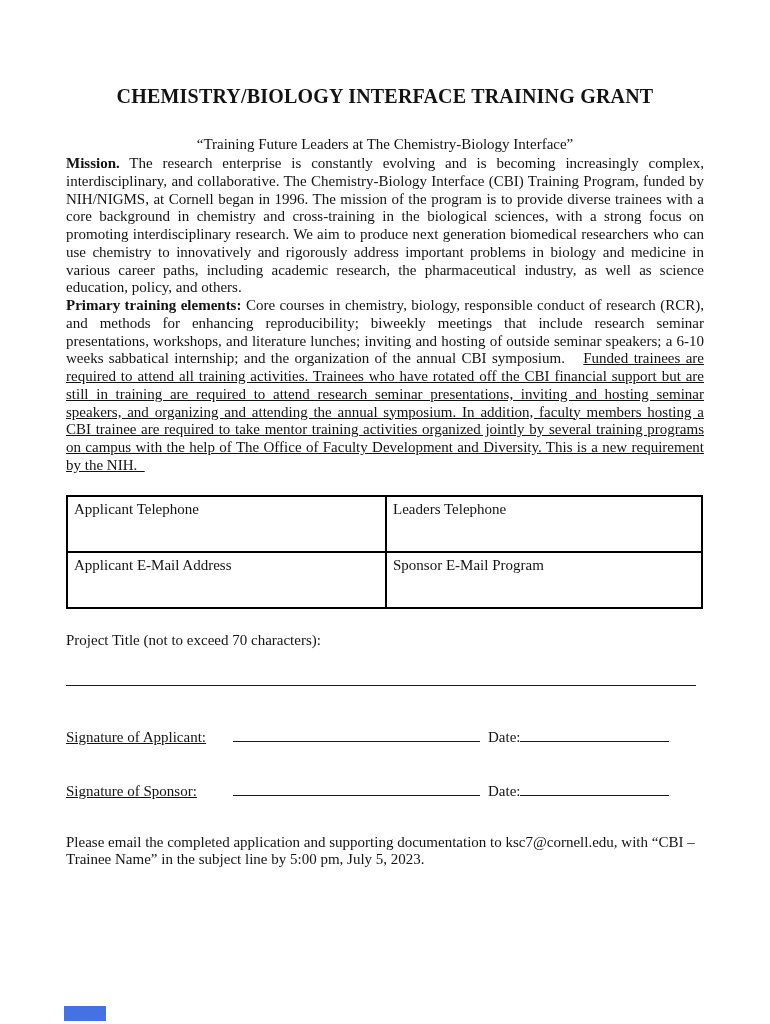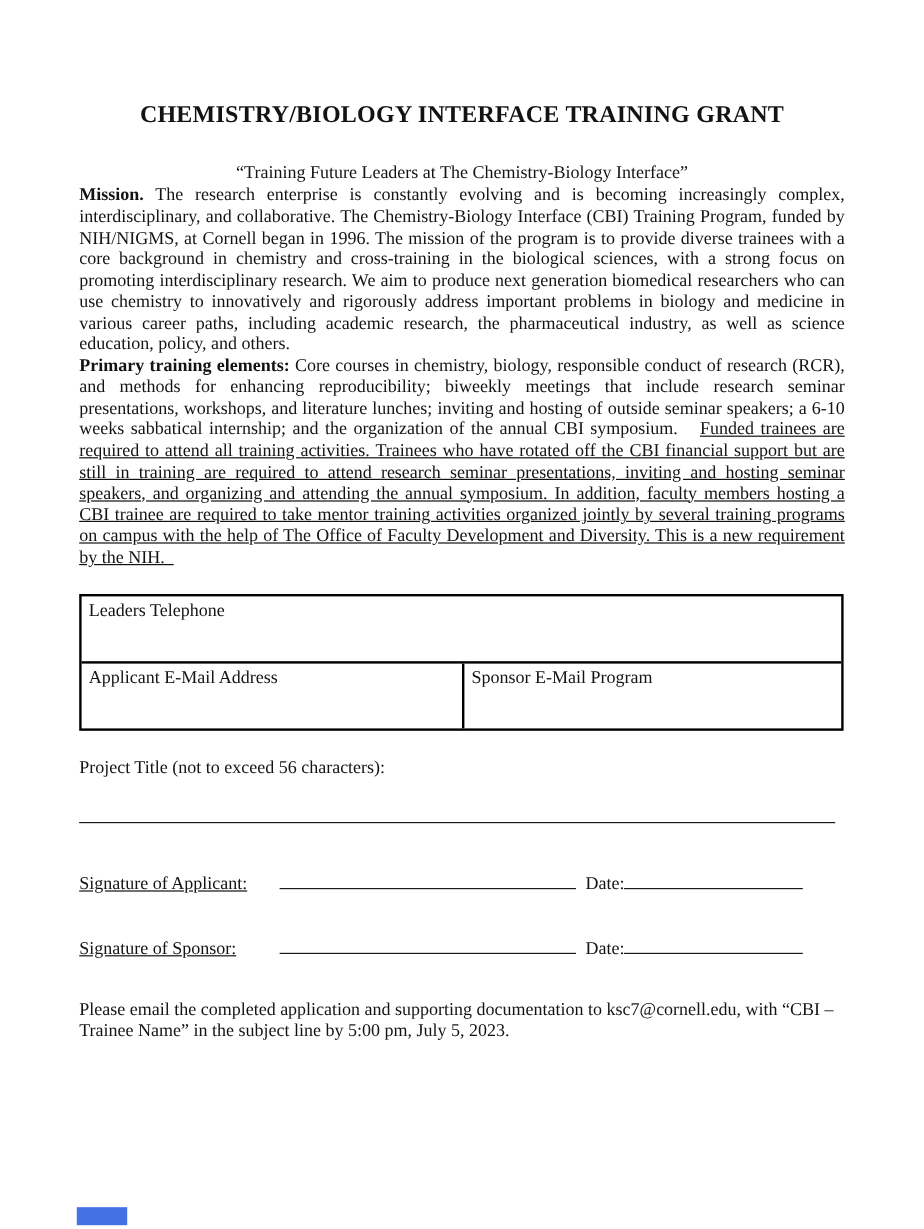--- a/index.html
+++ b/index.html
@@ -113,29 +113,30 @@
   <div class="title">CHEMISTRY/BIOLOGY INTERFACE TRAINING GRANT</div>
 
   <div class="subtitle">“Training Future Leaders at The Chemistry-Biology Interface”</div>
 
   <p class="body-par mission-par"><b class="lead">Mission.</b><span> The research enterprise is constantly evolving and is becoming increasingly complex, interdisciplinary, and collaborative. The Chemistry-Biology Interface (CBI) Training Program, funded by NIH/NIGMS, at Cornell began in 1996. The mission of the program is to provide diverse trainees with a core background in chemistry and cross-training in the biological sciences, with a strong focus on promoting interdisciplinary research. We aim to produce next generation biomedical researchers who can use chemistry to innovatively and rigorously address important problems in biology and medicine in various career paths, including academic research, the pharmaceutical industry, as well as science education, policy, and others.</span></p>
 
   <p class="body-par training-par"><b class="lead">Primary training elements:</b><span> Core courses in chemistry, biology, responsible conduct of research (RCR), and methods for enhancing reproducibility; biweekly meetings that include research seminar presentations, workshops, and literature lunches; inviting and hosting of outside seminar speakers; a 6-10 weeks sabbatical internship; and the organization of the annual CBI symposium. </span><span class="u">Funded trainees are required to attend all training activities. Trainees who have rotated off the CBI financial support but are still in training are required to attend research seminar presentations, inviting and hosting seminar speakers, and organizing and attending the annual symposium. In addition, faculty members hosting a CBI trainee are required to take mentor training activities organized jointly by several training programs on campus with the help of The Office of Faculty Development and Diversity. This is a new requirement by the NIH.&nbsp;&nbsp;</span></p>
 
   <div class="form-table">
     <div class="form-row">
+      <div class="form-cell cell-left">Applicant Telephone</div>
       <div class="form-cell cell-right">Leaders Telephone</div>
     </div>
     <div class="form-row">
       <div class="form-cell cell-left">Applicant E-Mail Address</div>
       <div class="form-cell cell-right">Sponsor E-Mail Program</div>
     </div>
   </div>
 
-  <div class="project-label">Project Title (not to exceed 56 characters):</div>
+  <div class="project-label">Project Title (not to exceed 70 characters):</div>
 
   <div class="project-line"></div>
 
   <div class="sig-row sig-row-applicant">
     <span class="sig-label">Signature of Applicant:</span>
       <span class="sig-line"></span>
       <span class="date-label">Date:</span>
       <span class="date-line"></span>
   </div>
 

